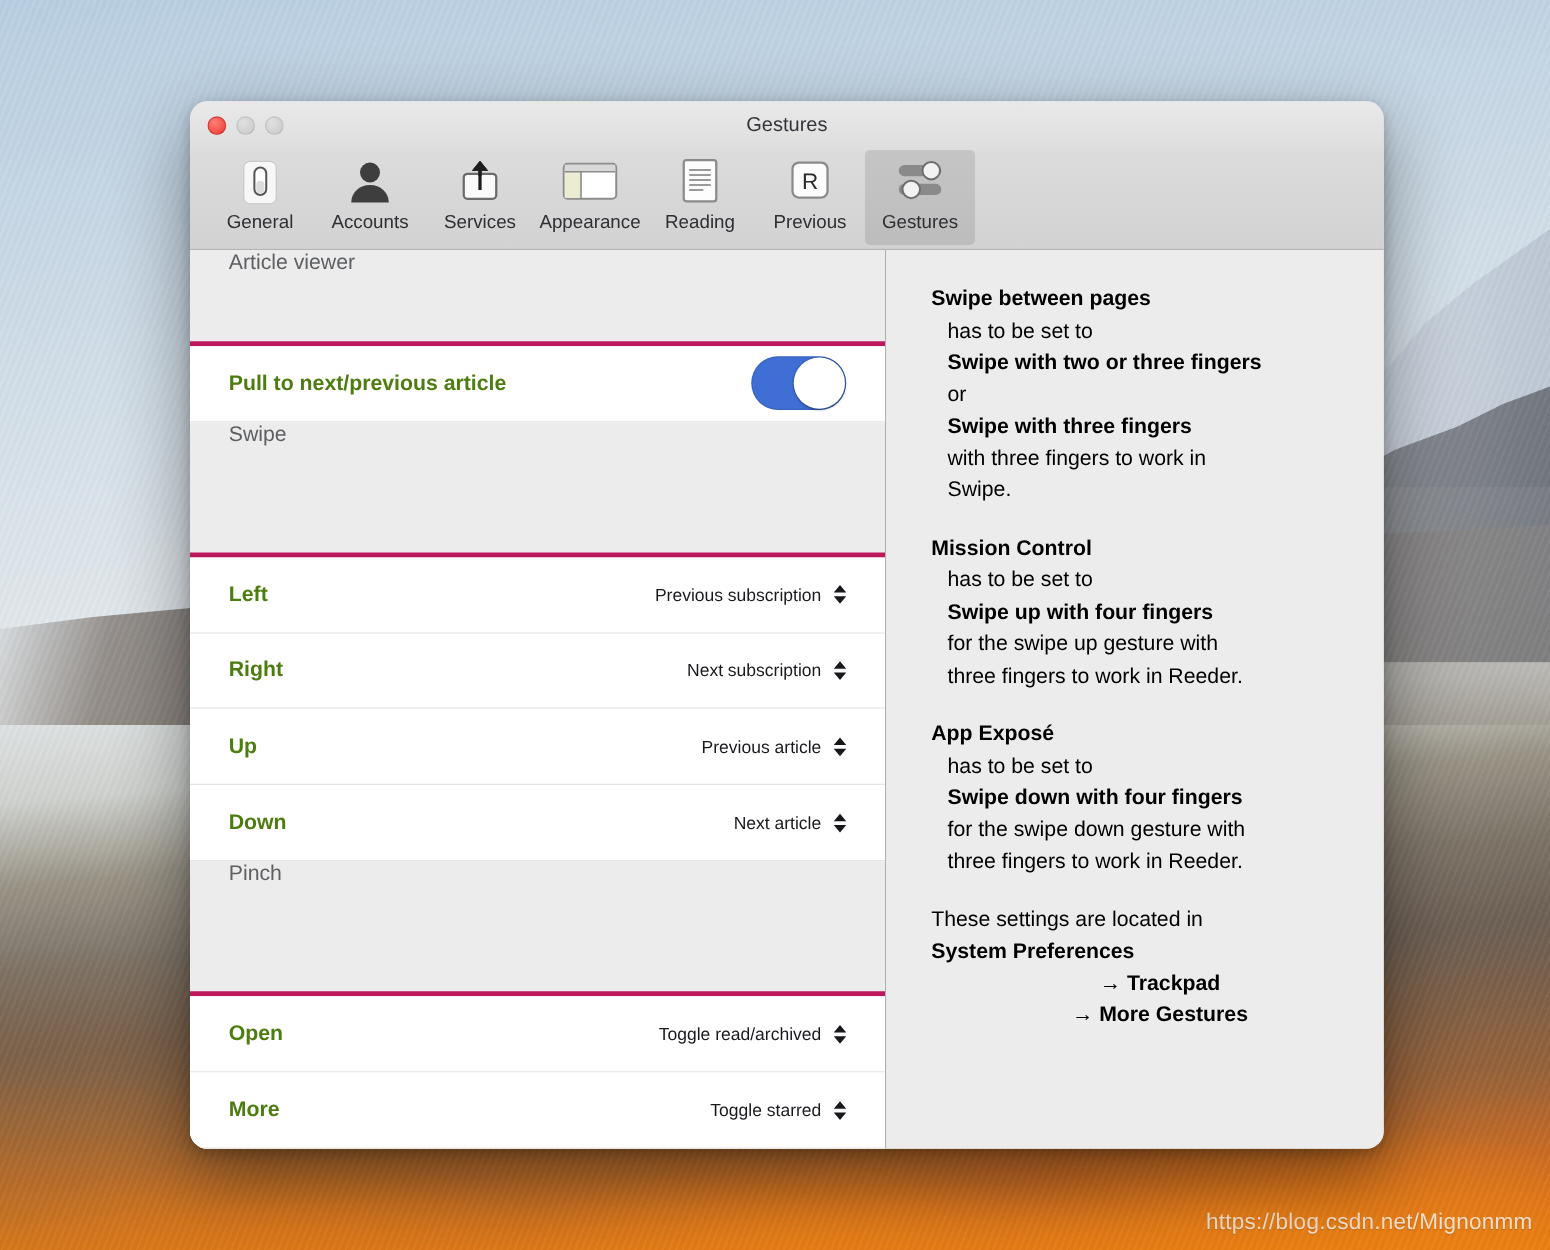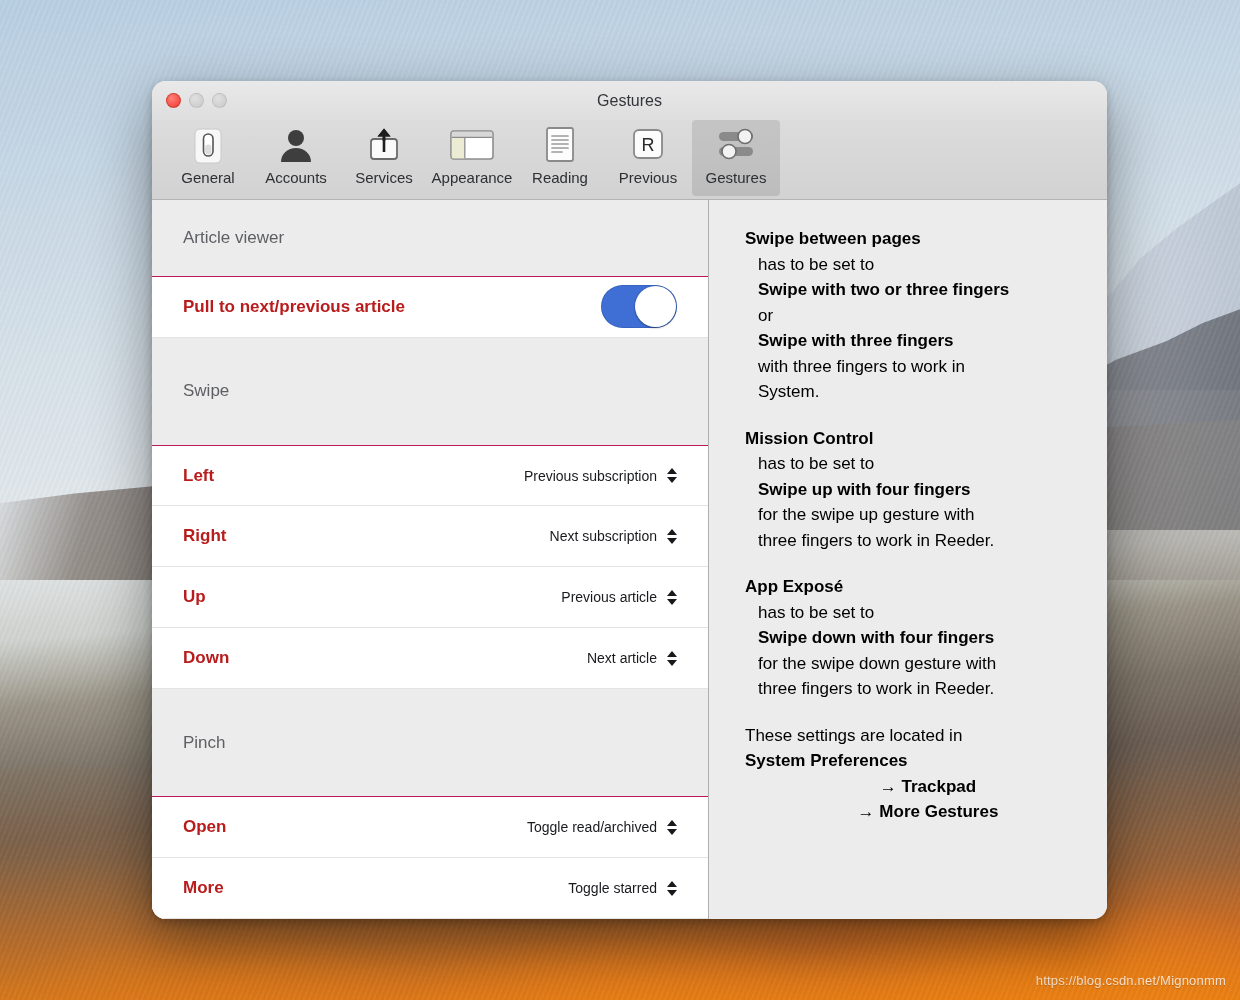--- a/index.html
+++ b/index.html
@@ -56,21 +56,21 @@
     background-image:
       repeating-linear-gradient(112deg, rgba(255,255,255,.035) 0px, rgba(255,255,255,.035) 2px, rgba(0,0,0,.02) 2px, rgba(0,0,0,.02) 5px);
     pointer-events: none;
   }
 
   
   #watermark {
     position: absolute;
     right: 14px;
     bottom: 12px;
-    font-size: 13px;
+    font-size: 18px;
     color: rgba(255,255,255,.78);
     letter-spacing: .2px;
     text-shadow: 0 1px 1px rgba(0,0,0,.18);
     font-family: "Liberation Sans", sans-serif;
     pointer-events: none;
   }
 
   
   #window {
     position: absolute;
@@ -169,44 +169,44 @@
     flex: 1 1 auto;
     background: #ececec;
     padding: 26px 22px 10px 36px;
   }
 
   
   .sec-head {
     background: #ececec;
     height: 78px;
     display: flex;
-    align-items: center;
+    align-items: flex-start;
     padding-left: 31px;
-    border-bottom: 1px solid #be185d;
+    border-bottom: 4px solid #be185d;
   }
   .sec-head.tall { height: 110px; }
   .sec-head-label {
     font-size: 17px;
     color: #5d5f63;
     font-family: "Liberation Sans", sans-serif;
   }
 
   
   .row {
     height: 62px;
     display: flex;
     align-items: center;
     justify-content: space-between;
     padding: 0 31px;
     background: #fff;
     border-bottom: 1px solid #e3e3e3;
   }
   .row-label {
     font-size: 17px;
-    color: #b91c1c;
+    color: #4d7c0f;
     font-weight: bold;
     font-family: "Liberation Sans", sans-serif;
   }
   .row-value-wrap {
     display: flex;
     align-items: center;
     gap: 9px;
   }
   .row-value {
     font-size: 14px;
@@ -468,21 +468,21 @@
 
       <div id="right-pane">
 
         <div class="help-block">
           <div class="help-line b">Swipe between pages</div>
           <div class="help-line indent">has to be set to</div>
           <div class="help-line b indent">Swipe with two or three fingers</div>
           <div class="help-line indent">or</div>
           <div class="help-line b indent">Swipe with three fingers</div>
           <div class="help-line indent">with three fingers to work in</div>
-          <div class="help-line indent">System.</div>
+          <div class="help-line indent">Swipe.</div>
         </div>
 
         <div class="help-block">
           <div class="help-line b">Mission Control</div>
           <div class="help-line indent">has to be set to</div>
           <div class="help-line b indent">Swipe up with four fingers</div>
           <div class="help-line indent">for the swipe up gesture with</div>
           <div class="help-line indent">three fingers to work in Reeder.</div>
         </div>
 

